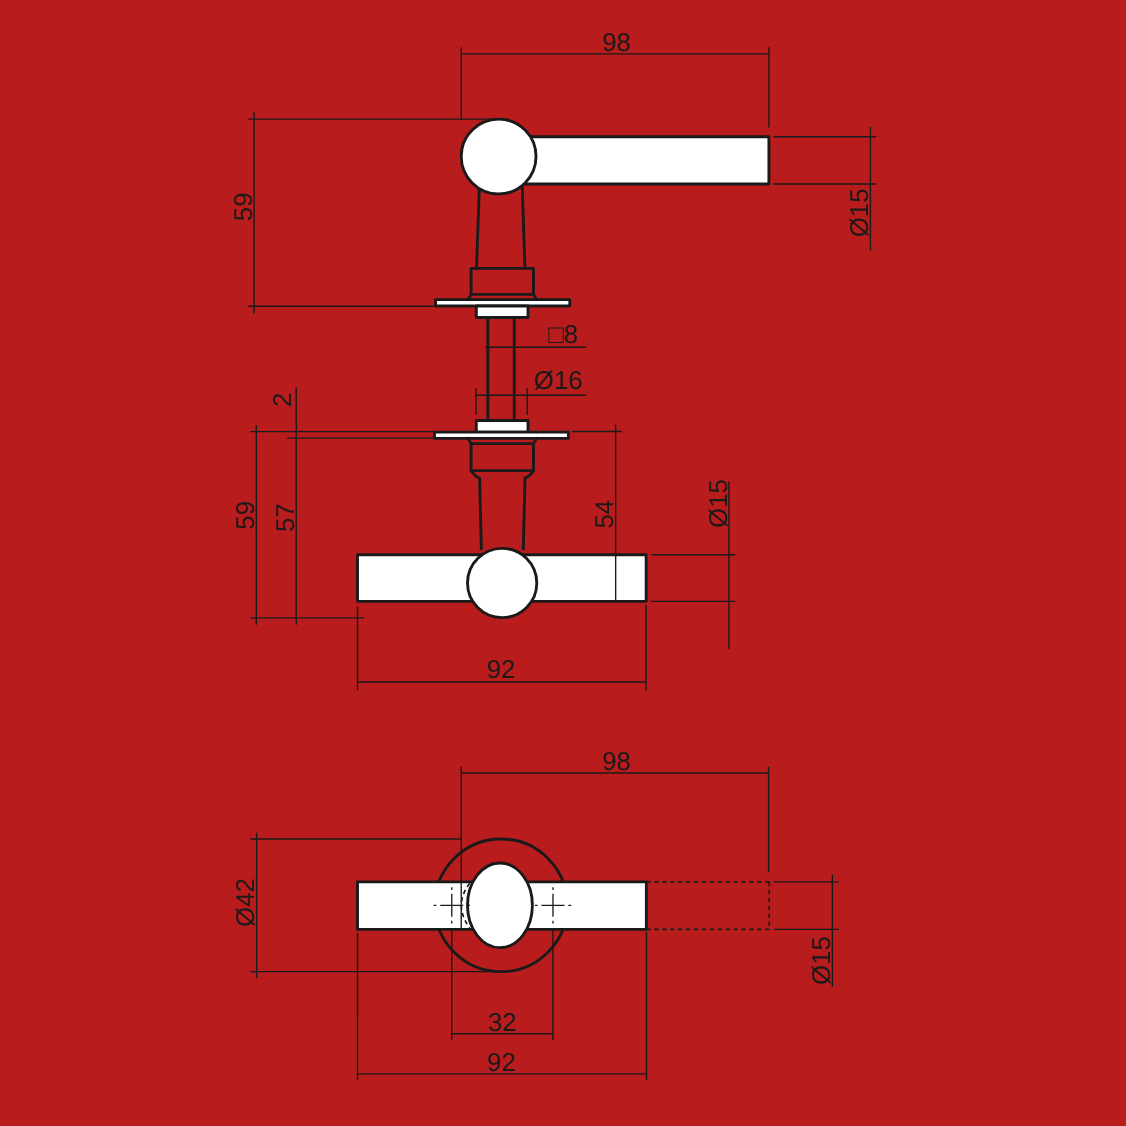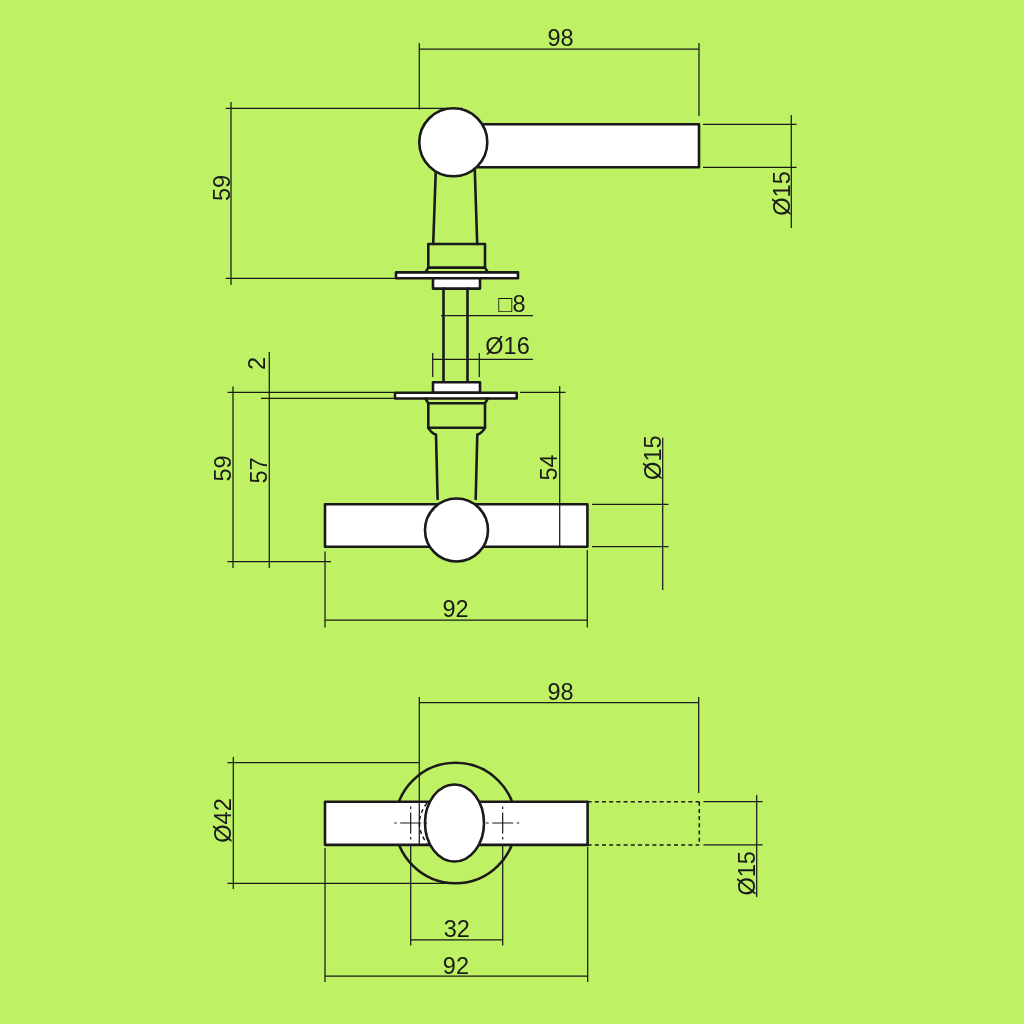--- a/index.html
+++ b/index.html
@@ -1,16 +1,16 @@
 <!DOCTYPE html>
 <html><head>
 <meta charset="utf-8">
 <style>
   html,body{margin:0;padding:0;background:#ffffff;}
-  .stage{width:1024px;height:1024px;background:#bef264;position:relative;}
+  .stage{width:1024px;height:1024px;background:#b91c1c;position:relative;}
   svg{display:block;}
   .obj{fill:none;stroke:#1a1a1a;stroke-width:2.6;stroke-linejoin:round;stroke-linecap:round;}
   .objf{fill:#ffffff;stroke:#1a1a1a;stroke-width:2.6;stroke-linejoin:round;}
   .dim{fill:none;stroke:#1a1a1a;stroke-width:1.25;stroke-linecap:butt;}
   .hid{fill:none;stroke:#1a1a1a;stroke-width:1.5;stroke-dasharray:4 3.2;}
   .cmark{fill:none;stroke:#1a1a1a;stroke-width:1.2;stroke-dasharray:2.5 3.5 21 3.5 2.5;}
   .dimtxt{font-family:"Liberation Sans","DejaVu Sans",sans-serif;font-size:23.5px;fill:#1a1a1a;}
 </style>
 </head>
 <body>

